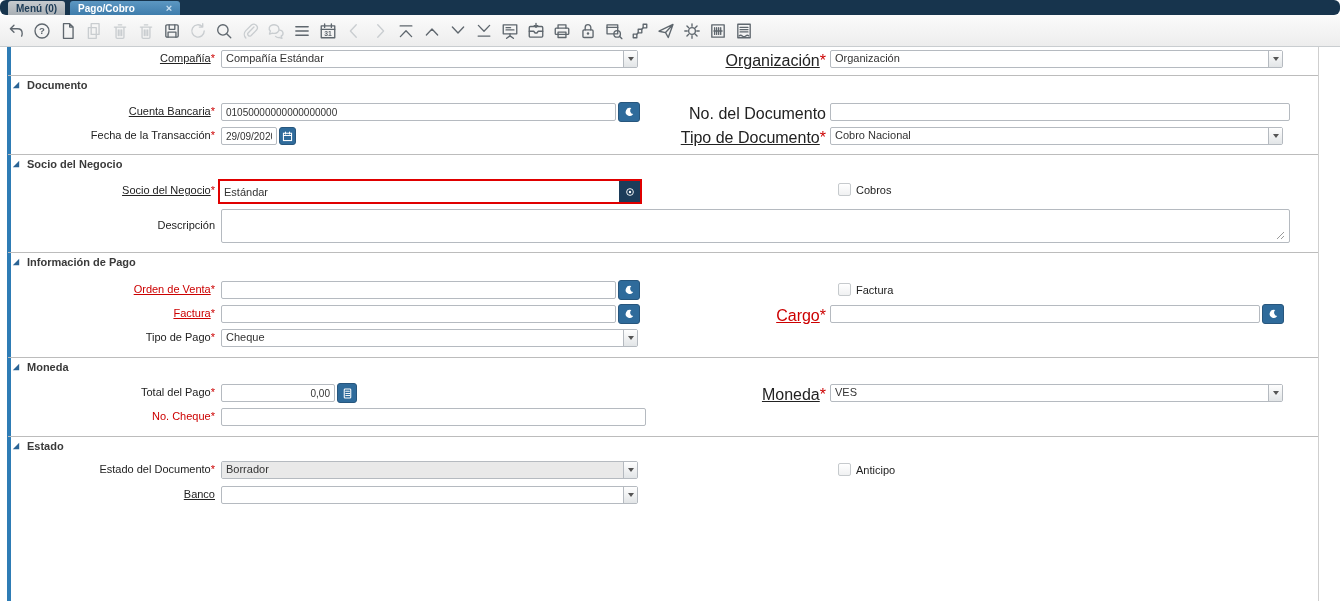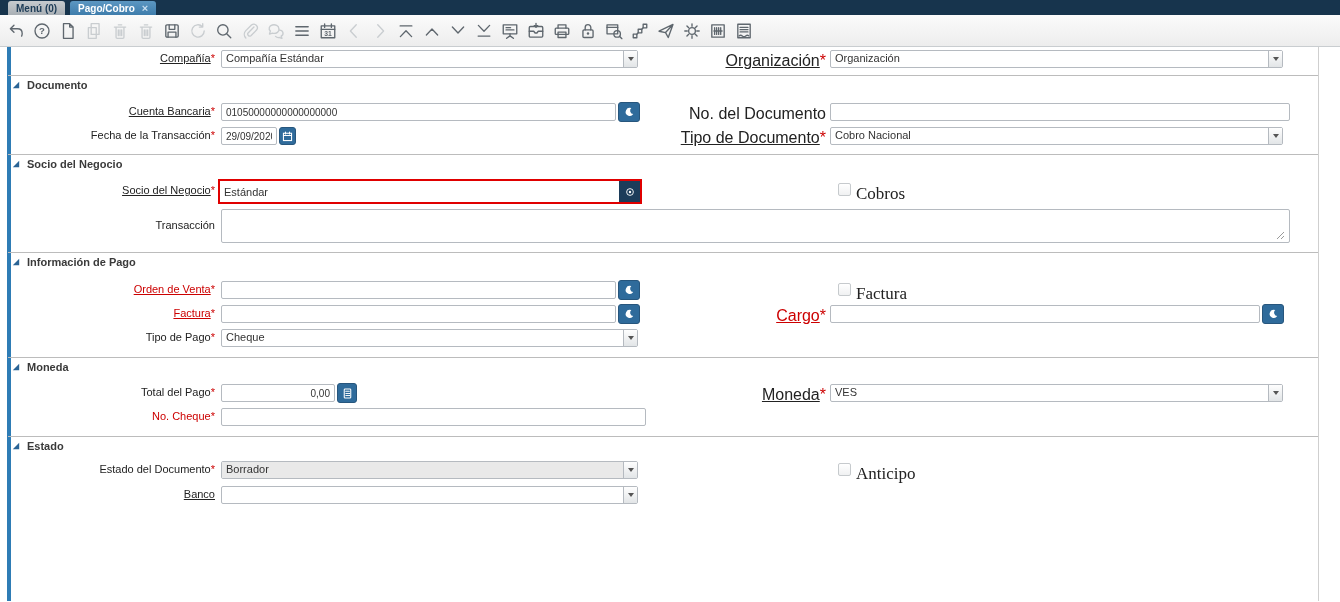--- a/index.html
+++ b/index.html
@@ -1,25 +1,25 @@
 <!DOCTYPE html>
 <html><head>
 <meta charset="utf-8">
 <style>
   * { margin:0; padding:0; box-sizing:border-box; }
   html,body { width:1340px; height:602px; overflow:hidden; background:#fff;
               font-family:"Liberation Sans", sans-serif; }
   .screen { position:relative; width:1340px; height:602px; }
 
   
-  .tabbar { height:15px; background:#17344d; display:flex; align-items:flex-end; padding-left:8px; }
+  .tabbar { height:15px; background:#17344d; display:flex; align-items:flex-end; padding-left:8px;border-radius:6px; }
   .tab { font-size:10px; font-weight:bold; padding:1px 8px 1px 8px; border-radius:3px 3px 0 0;
          display:flex; align-items:center; height:14px; cursor:default; }
   .tab-menu { background:linear-gradient(#c6cbcf,#a9afb4); color:#1d3c57; margin-right:5px; }
-  .tab-active { background:linear-gradient(#5c97c2,#3f7dac); color:#fff; }
+  .tab-active { background:linear-gradient(#5c97c2,#3f7dac); color:#fff;gap:24px; }
   .tab-close { margin-left:7px; color:#c9dff0; font-size:11px; font-weight:bold; line-height:10px; }
 
   
   .toolbar { height:32px; background:linear-gradient(#fbfbfb,#ededed); border-bottom:1px solid #c9cdd0;
              display:flex; align-items:center; padding-left:7px; }
   .tool { width:18px; height:18px; margin-right:8px; display:inline-block; }
   .tool svg { width:18px; height:18px; display:block; }
   .tool svg path, .tool svg rect, .tool svg circle, .tool svg ellipse
        { stroke:currentColor; fill:none; stroke-width:1.2; stroke-linecap:round; stroke-linejoin:round; }
   .tool svg text { fill:currentColor; stroke:none; font-weight:bold; }
@@ -62,21 +62,21 @@
   .bb svg .f { fill:#fff; stroke:none; }
 
   .selwrap { position:absolute; border:2px solid #e00000; display:flex; align-items:stretch; background:#fff;gap:32px; }
   .selwrap input { flex:1; border:none; outline:none; font-family:"Liberation Sans", sans-serif;
                    font-size:11px; color:#333; padding:0 4px; }
   .darkbtn { width:21px; background:#1c3c5a; display:flex; align-items:center; justify-content:center; }
   .darkbtn svg { width:12px; height:12px; }
 
   .cb { position:absolute; width:13px; height:13px; border:1px solid #c6cacd; border-radius:2px;
         background:linear-gradient(#ffffff,#f0f1f2); }
-  .cbl { position:absolute; font-size:17px; color:#222;font-family:Liberation Serif, serif; }
+  .cbl { position:absolute; font-size:11px; color:#222; }
 
   textarea.ta { position:absolute; border:1px solid #b5bac0; border-radius:2px; resize:none;
                 font-family:"Liberation Sans", sans-serif; font-size:11px; padding:2px 4px; }
   .grip { position:absolute; left:1276px; top:184px; width:9px; height:9px; }
 </style>
 </head>
 <body>
 
 <div class="screen">
 
@@ -338,21 +338,21 @@
         <svg viewBox="0 0 16 16">
           <circle cx="8" cy="8" r="4.5" fill="none" stroke="#fff" stroke-width="1.2"></circle>
           <circle cx="8" cy="8" r="1.6" fill="#fff"></circle>
           </svg>
       </span>
     </div>
     <span class="cb" style="left:838px; top:136px"></span>
     <span class="cbl" style="left:856px; top:137px">Cobros</span>
 
     <div class="ll" style="top:172px">
-      <span>Transacción</span>
+      <span>Descripción</span>
     </div>
     <textarea class="ta" style="left: 221px; top: 162px; width: 1069px; height: 34px;" title=""></textarea>
     <svg class="grip" viewBox="0 0 9 9">
       <path d="M8 1 1 8M8 5 5 8" stroke="#9a9a9a" stroke-width="1" fill="none"></path>
       </svg>
 
     <div class="sep" style="top:205px"></div>
     <div class="sechead" style="top:209px">
       <svg viewBox="0 0 10 10">
           <polygon points="1,9 9,9 9,1" fill="#2a6496"></polygon>

